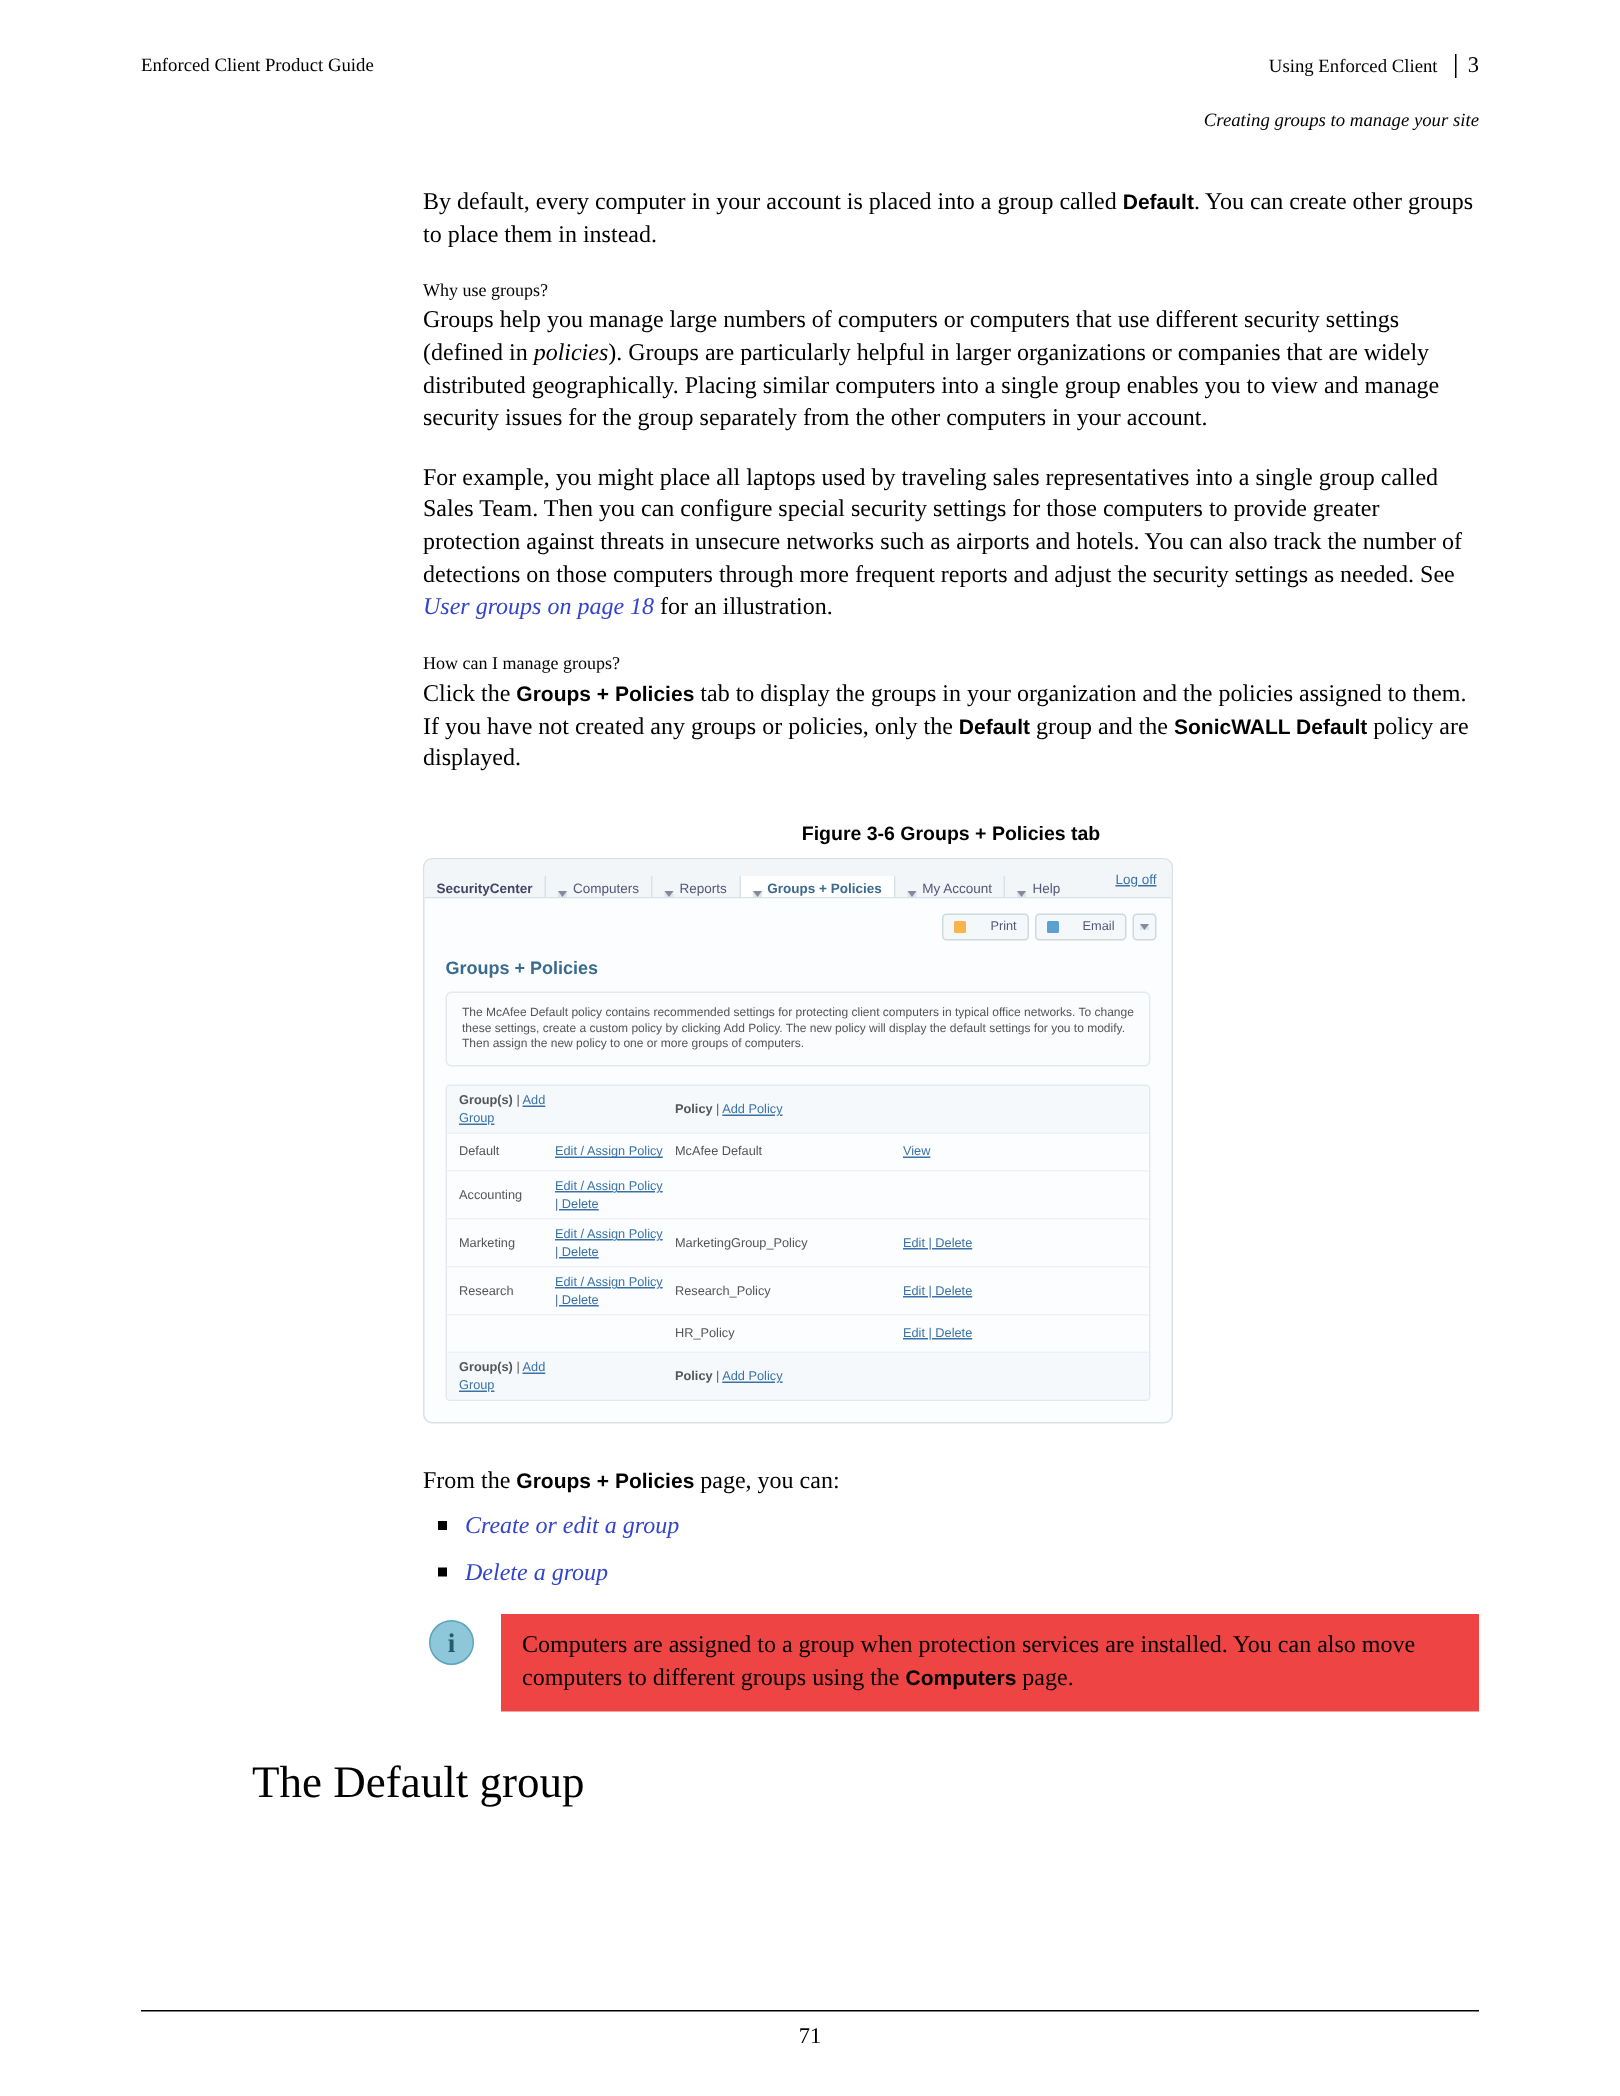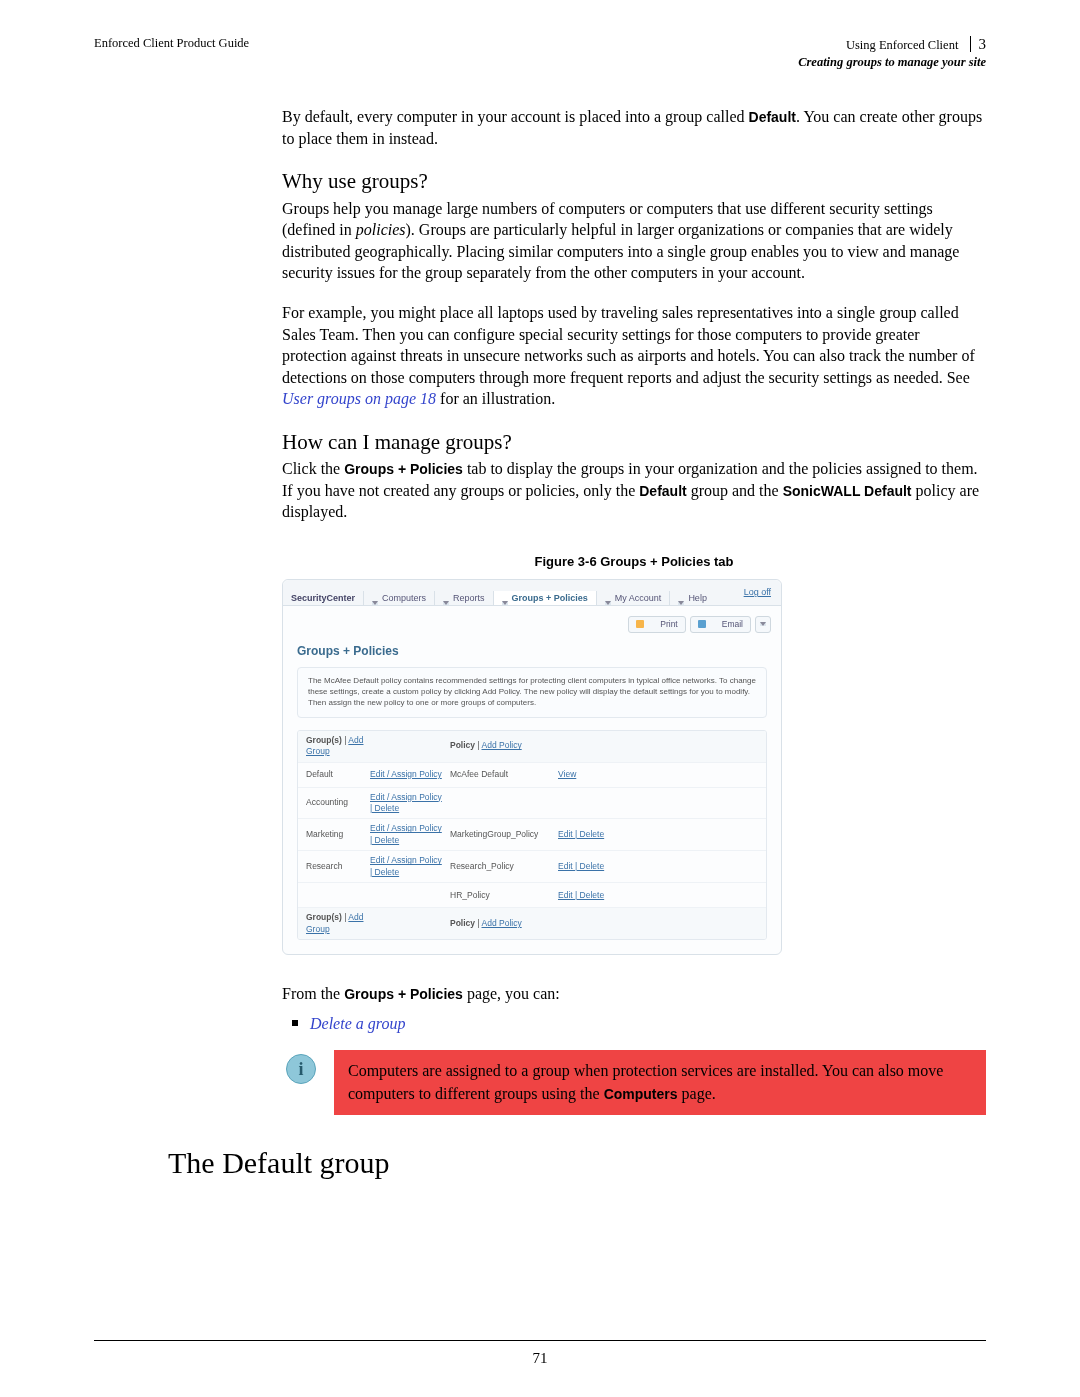--- a/index.html
+++ b/index.html
@@ -22,30 +22,30 @@
   .header-row {
     display: flex;
     justify-content: space-between;
     font-size: 12.5px;
     color: #000;
     font-family: "Times New Roman", serif;
   }
   .header-left { }
   .header-right { text-align: right; }
   .header-right .sep { border-left: 1px solid #000; padding-left: 8px; margin-left: 8px; font-size: 15px;}
-  .header-sub { font-style: italic; text-align: right; font-size: 12.5px; margin-top:2px;font-weight:bold;}
+  .header-sub { font-style: italic; text-align: right; font-size: 12.5px; margin-top:20px;}
   .content {
     margin-left: 188px;
     margin-right: 0;
     margin-top: 36px;
     font-size: 16px;
     line-height: 1.35;
   }
   .p { margin: 0 0 18px 0; }
-  .subhead { font-size: 21px; margin-bottom:2px; }
+  .subhead { font-size: 12px; margin-bottom:2px; }
   .italic { font-style: italic; }
   .bold { font-family: Arial, sans-serif; font-weight: bold; font-size: 14px;}
   .bold-serif { font-weight: bold; }
   .link-like { color: #3344cc; font-style: italic; }
   .figcap {
     text-align: center;
     font-family: Arial, sans-serif;
     font-weight: bold;
     font-size: 13px;
     margin: 30px 0 8px 0;
@@ -100,21 +100,21 @@
     border-radius:4px;
   }
   .fig-table { margin:0 14px 14px 14px; border:1px solid #e3e9ef; border-radius:3px; overflow:hidden;}
   .ftr { display:flex; font-size:8.5px; border-bottom:1px solid #eef2f6; min-height:24px; align-items:center;}
   .ftr:last-child{border-bottom:none;}
   .ftr.head { background:#f6f9fb; color:#3a6b8e; font-weight:normal; }
   .ftr.head .flink{ text-decoration:underline; color:#3a72a8;}
   .fc1{ width:64px; padding:4px 0 4px 8px; color:#555;}
   .fc2{ width:74px; padding:4px 0; }
   .fc3{ width:108px; padding:4px 0 4px 6px; color:#555;}
-  .fc4{ flex:1; padding:4px 0;}
+  .fc4{ flex:1; padding:4px 0;margin-left:44px;}
   .flink{ color:#3a72a8; text-decoration:underline; }
   .sect-with-text { margin-top:28px;}
   ul.bullets{ list-style:none; padding:0; margin:8px 0 14px 0;}
   ul.bullets li{ position:relative; padding-left:28px; margin-bottom:10px;}
   ul.bullets li:before{ content:""; position:absolute; left:10px; top:7px; width:6px; height:6px; background:#000;}
   ul.bullets li a{ color:#3344cc; font-style:italic; text-decoration:none;}
   .note-row { display:flex; gap:18px; margin-top:16px; margin-bottom:28px; align-items:flex-start;}
   .note-icon {
     width:28px;height:28px;border-radius:50%;background:#8ec7d9;border:1px solid #5aa4bb;
     display:flex;align-items:center;justify-content:center;flex:0 0 28px;
@@ -253,20 +253,21 @@
         <div class="fc3"><span class="bold-serif" style="font-family:Arial;font-size:8.5px">Policy</span> | <span class="flink">Add Policy</span></div>
         <div class="fc4"></div>
       </div>
     </div>
   </div>
 
   <div class="sect-with-text">
     <span>From the </span><span class="bold">Groups + Policies</span><span> page, you can:</span>
   </div>
   <ul class="bullets">
+    <li><a>Create or edit a group</a></li>
     <li><a>Delete a group</a></li>
   </ul>
 
   <div class="note-row">
     <div class="note-icon">i</div>
     <div class="note-text">
       <span>Computers are assigned to a group when protection services are installed. You can also move computers to different groups using the </span><span class="bold">Computers</span><span> page.</span>
     </div>
   </div>
 

